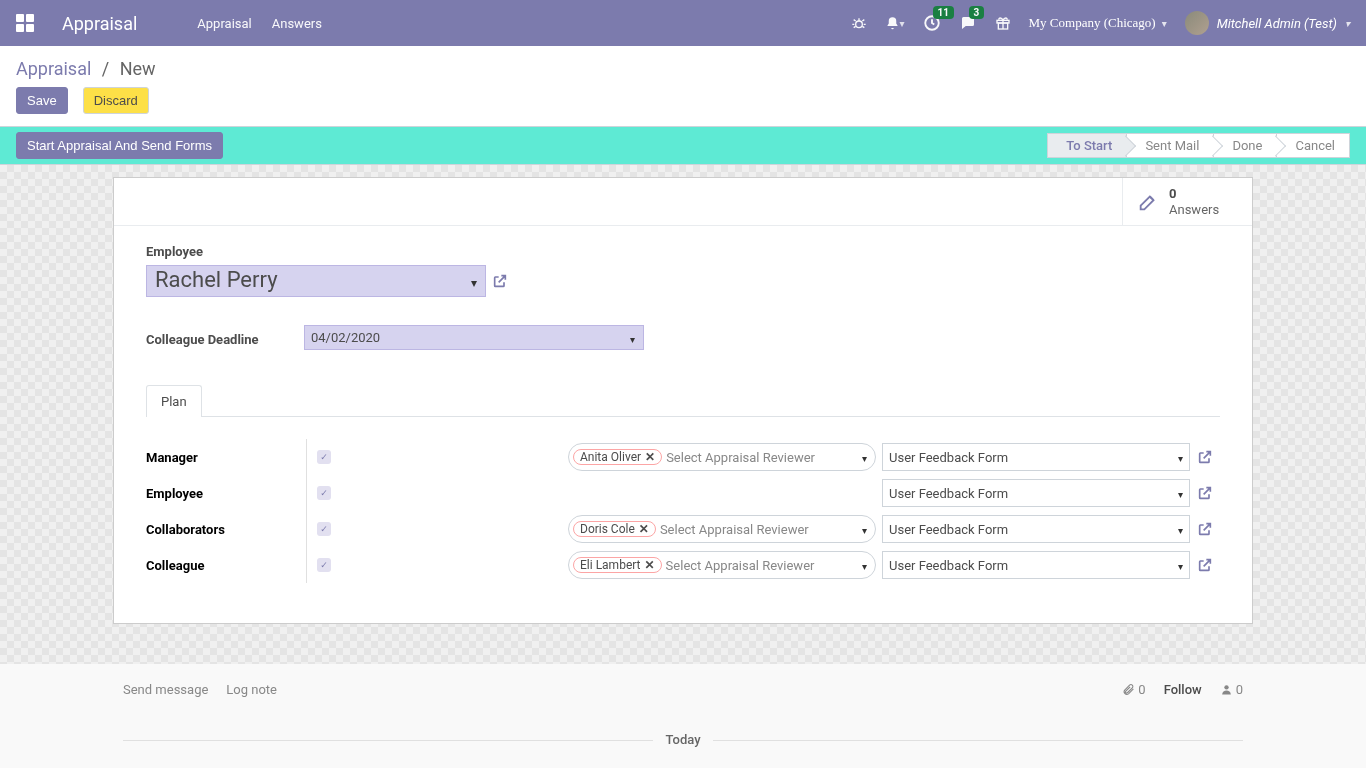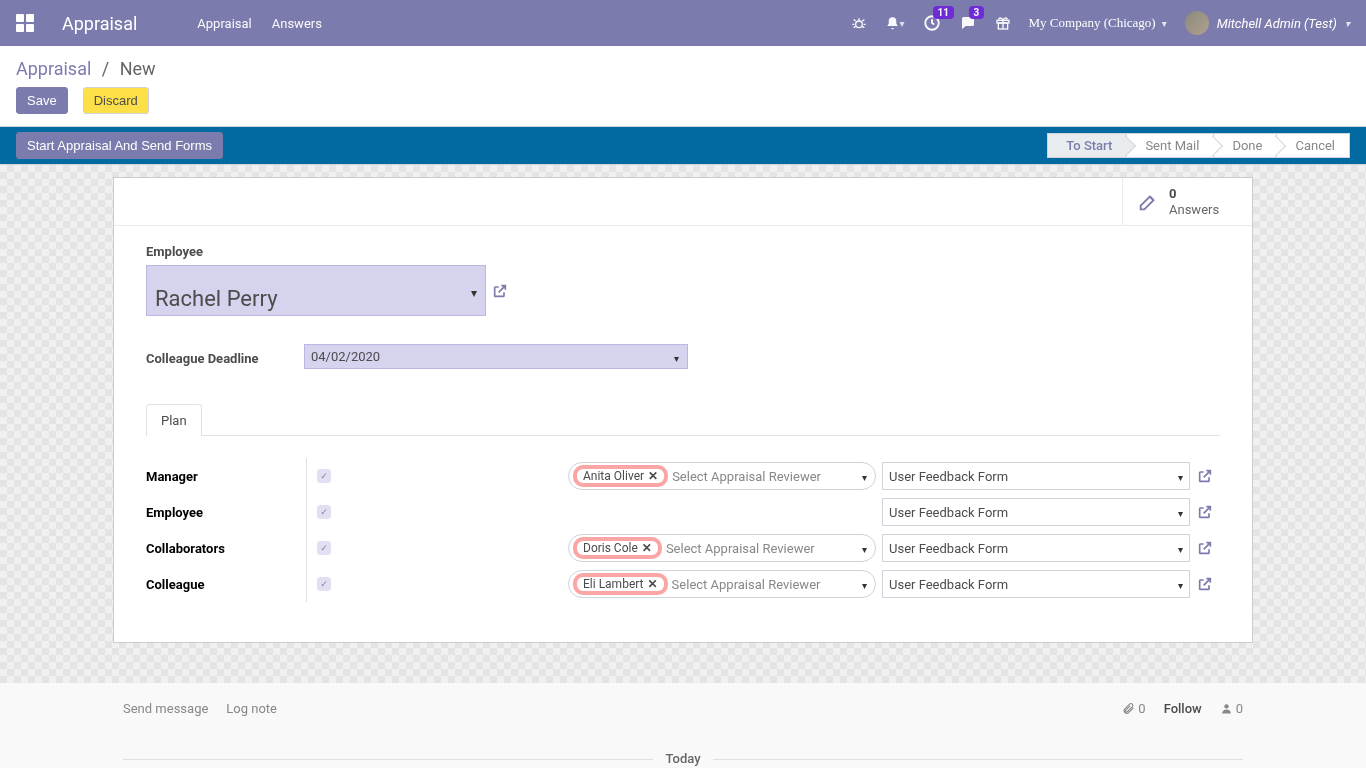--- a/index.html
+++ b/index.html
@@ -19,38 +19,38 @@
     padding: 0 16px;
     color: #fff;
   }
   .navbar-left { display: flex; align-items: center; gap: 20px; flex: 1; }
   .apps-icon { width: 18px; height: 18px; display: inline-grid; grid-template-columns: 1fr 1fr; grid-template-rows: 1fr 1fr; gap: 2px; }
   .apps-icon span { background: #fff; border-radius: 1px; }
   .app-title { font-size: 18px; font-weight: 400; color: #fff; margin-left: 8px; }
   .nav-link { color: #fff; font-size: 13px; opacity: 0.95; cursor: pointer; }
   .navbar-right { display: flex; align-items: center; gap: 18px; }
   .nav-icon { color: #fff; opacity: 0.95; position: relative; cursor: pointer; display: flex; align-items: center; }
-  .badge { position: absolute; top: -8px; left: 10px; background: #6d28d9; color: #fff; font-size: 10px; padding: 1px 5px; border-radius: 4px; font-weight: 700; }
+  .badge { position: absolute; top: -8px; left: 10px; background: #15803d; color: #fff; font-size: 10px; padding: 1px 5px; border-radius: 4px; font-weight: 700; }
   .company-menu { color: #fff; display: flex; align-items: center; gap: 6px; cursor: pointer; font-size: 13px; font-family: Liberation Serif, serif; }
   .user-menu { display: flex; align-items: center; gap: 8px; color: #fff; cursor: pointer; font-size: 13px; font-style: italic; }
   .avatar { width: 24px; height: 24px; border-radius: 50%; background: linear-gradient(135deg,#8a8a7a,#b0a090); display: inline-block; }
   .caret { font-size: 10px; opacity: 0.8; }
 
   
   .control-panel { background: #fff; border-bottom: 1px solid #ced4da; padding: 8px 16px 12px 16px; }
   .breadcrumb { font-size: 18px; color: #7c7bad; padding: 4px 0 8px 0; }
   .breadcrumb .sep { color: #666; padding: 0 6px; }
   .breadcrumb .current { color: #666; }
   .cp-buttons { display: flex; gap: 15px; }
   .btn { padding: 5px 10px; border-radius: 3px; font-size: 13px; cursor: pointer; border: 1px solid transparent; }
   .btn-primary { background: #7c7bad; color: #fff; border-color: #7c7bad; }
   .btn-secondary { background: #fde047; color: #4c4c4c; border: 1px solid #ced4da; }
 
   
-  .statusbar { background: #0369a1; border-bottom: 1px solid #ced4da; display: flex; justify-content: space-between; align-items: center; padding: 6px 16px; height: 38px; }
+  .statusbar { background: #5eead4; border-bottom: 1px solid #ced4da; display: flex; justify-content: space-between; align-items: center; padding: 6px 16px; height: 38px; }
   .status-stages { display: flex; align-items: center; gap: 0; }
   .stage { position: relative; padding: 4px 14px 4px 18px; font-size: 13px; color: #888; background: #fff; border: 1px solid #ced4da; margin-left: -1px; }
   .stage::after {
     content: ""; position: absolute; right: -7px; top: 50%; transform: translateY(-50%) rotate(45deg);
     width: 14px; height: 14px; background: inherit; border-top: 1px solid #ced4da; border-right: 1px solid #ced4da;
     z-index: 1;
   }
   .stage.active { background: #e9ecef; color: #7c7bad; font-weight: 500; }
   .stage:last-child::after { display: none; }
 
@@ -81,51 +81,51 @@
     border-left: 1px solid #e9ecef; padding: 8px 18px 8px 14px; display: flex; align-items: center; gap: 10px;
     cursor: pointer; min-width: 130px;
   }
   .stat-button .stat-text { display: flex; flex-direction: column; line-height: 1.2; color: #666; font-size: 13px; }
   .stat-button .stat-value { font-weight: 700; color: #4c4c4c; }
 
   
   .sheet-body { padding: 18px 32px 40px 32px; }
   .field-label { font-weight: 700; color: #4c4c4c; font-size: 13px; margin-bottom: 6px; display: block; }
   .employee-input {
-    background: #d6d3ef; border: 1px solid #bcb6e3; font-size: 22px; padding: 20px 28px 4px 8px;
+    background: #d6d3ef; border: 1px solid #bcb6e3; font-size: 22px; padding: 1px 28px 4px 8px;
     width: 340px; display: flex; align-items: flex-end; position: relative;
   }
   .input-caret { position: absolute; right: 8px; top: 50%; transform: translateY(-35%); font-size: 12px; color: #333; }
   .ext-link { color: #7c7bad; margin-left: 6px; cursor: pointer; display: inline-flex; vertical-align: middle; }
 
   .deadline-row { display: flex; align-items: center; margin-top: 28px; }
   .deadline-row .field-label { width: 158px; margin-bottom: 0; padding-top: 4px; }
   .deadline-input {
     background: #d6d3ef; border: 1px solid #bcb6e3; font-size: 13px; padding: 4px 28px 4px 6px;
-    width: 384px; position: relative; display: flex; align-items: center;
+    width: 340px; position: relative; display: flex; align-items: center;
   }
 
   
   .tabs { margin-top: 34px; border-bottom: 1px solid #dee2e6; display: flex; }
   .tab { padding: 8px 14px; border: 1px solid transparent; border-bottom: none; font-size: 13px; color: #7c7bad; cursor: pointer; position: relative; top: 1px; border-radius: 3px 3px 0 0; }
   .tab.active { border-color: #dee2e6; background: #fff; color: #4c4c4c; }
 
   .plan-grid { margin-top: 22px; }
   .plan-row { display: flex; align-items: center; min-height: 36px; }
   .plan-row + .plan-row { margin-top: 0px; }
   .plan-row .rlabel { width: 160px; font-weight: 700; color: #000000; font-size: 13px; }
   .plan-row .rcheck { width: 150px; border-left: 1px solid #e0e0e0; display: flex; align-items: center; justify-content: flex-start; padding-left: 10px; align-self: stretch; }
   .chk { width: 14px; height: 14px; border-radius: 3px; background: #e2e0f0; display: inline-flex; align-items: center; justify-content: center; color: #7c7bad; font-size: 9px; }
   .plan-row .rsep { flex: 1; }
   .plan-row .rreviewer { width: 308px; }
   .plan-row .rform { width: 308px; }
   .plan-row .rext { width: 30px; display: flex; justify-content: center; }
 
   .m2m-input { border: 1px solid #ced4da; border-radius: 14px; padding: 2px 24px 2px 4px; position: relative; background: #fff; display: flex; align-items: center; height: 28px; }
-  .tag { border: 4px solid #fca5a5; border-radius: 10px; padding: 0px 6px; font-size: 12px; display: inline-flex; align-items: center; gap: 4px; background: #fff; white-space: nowrap; }
+  .tag { border: 1px solid #fca5a5; border-radius: 10px; padding: 0px 6px; font-size: 12px; display: inline-flex; align-items: center; gap: 4px; background: #fff; white-space: nowrap; }
   .tag .x { font-weight: 700; cursor: pointer; }
   .m2m-input .placeholder { color: #888; margin-left: 4px; font-size: 13px; }
   .m2m-caret { position: absolute; right: 8px; top: 50%; transform: translateY(-40%); font-size: 10px; color: #333; }
 
   .select-input { border: 1px solid #ced4da; padding: 4px 24px 4px 6px; position: relative; background: #fff; font-size: 13px; height: 28px; display: flex; align-items: center; }
   .select-input .m2m-caret { right: 6px; }
 
   
   .chatter-wrap { display: flex; justify-content: center; background: #f9f9f9; }
   .chatter { width: 1140px; max-width: calc(100% - 32px); padding: 18px 10px 40px 10px; }

